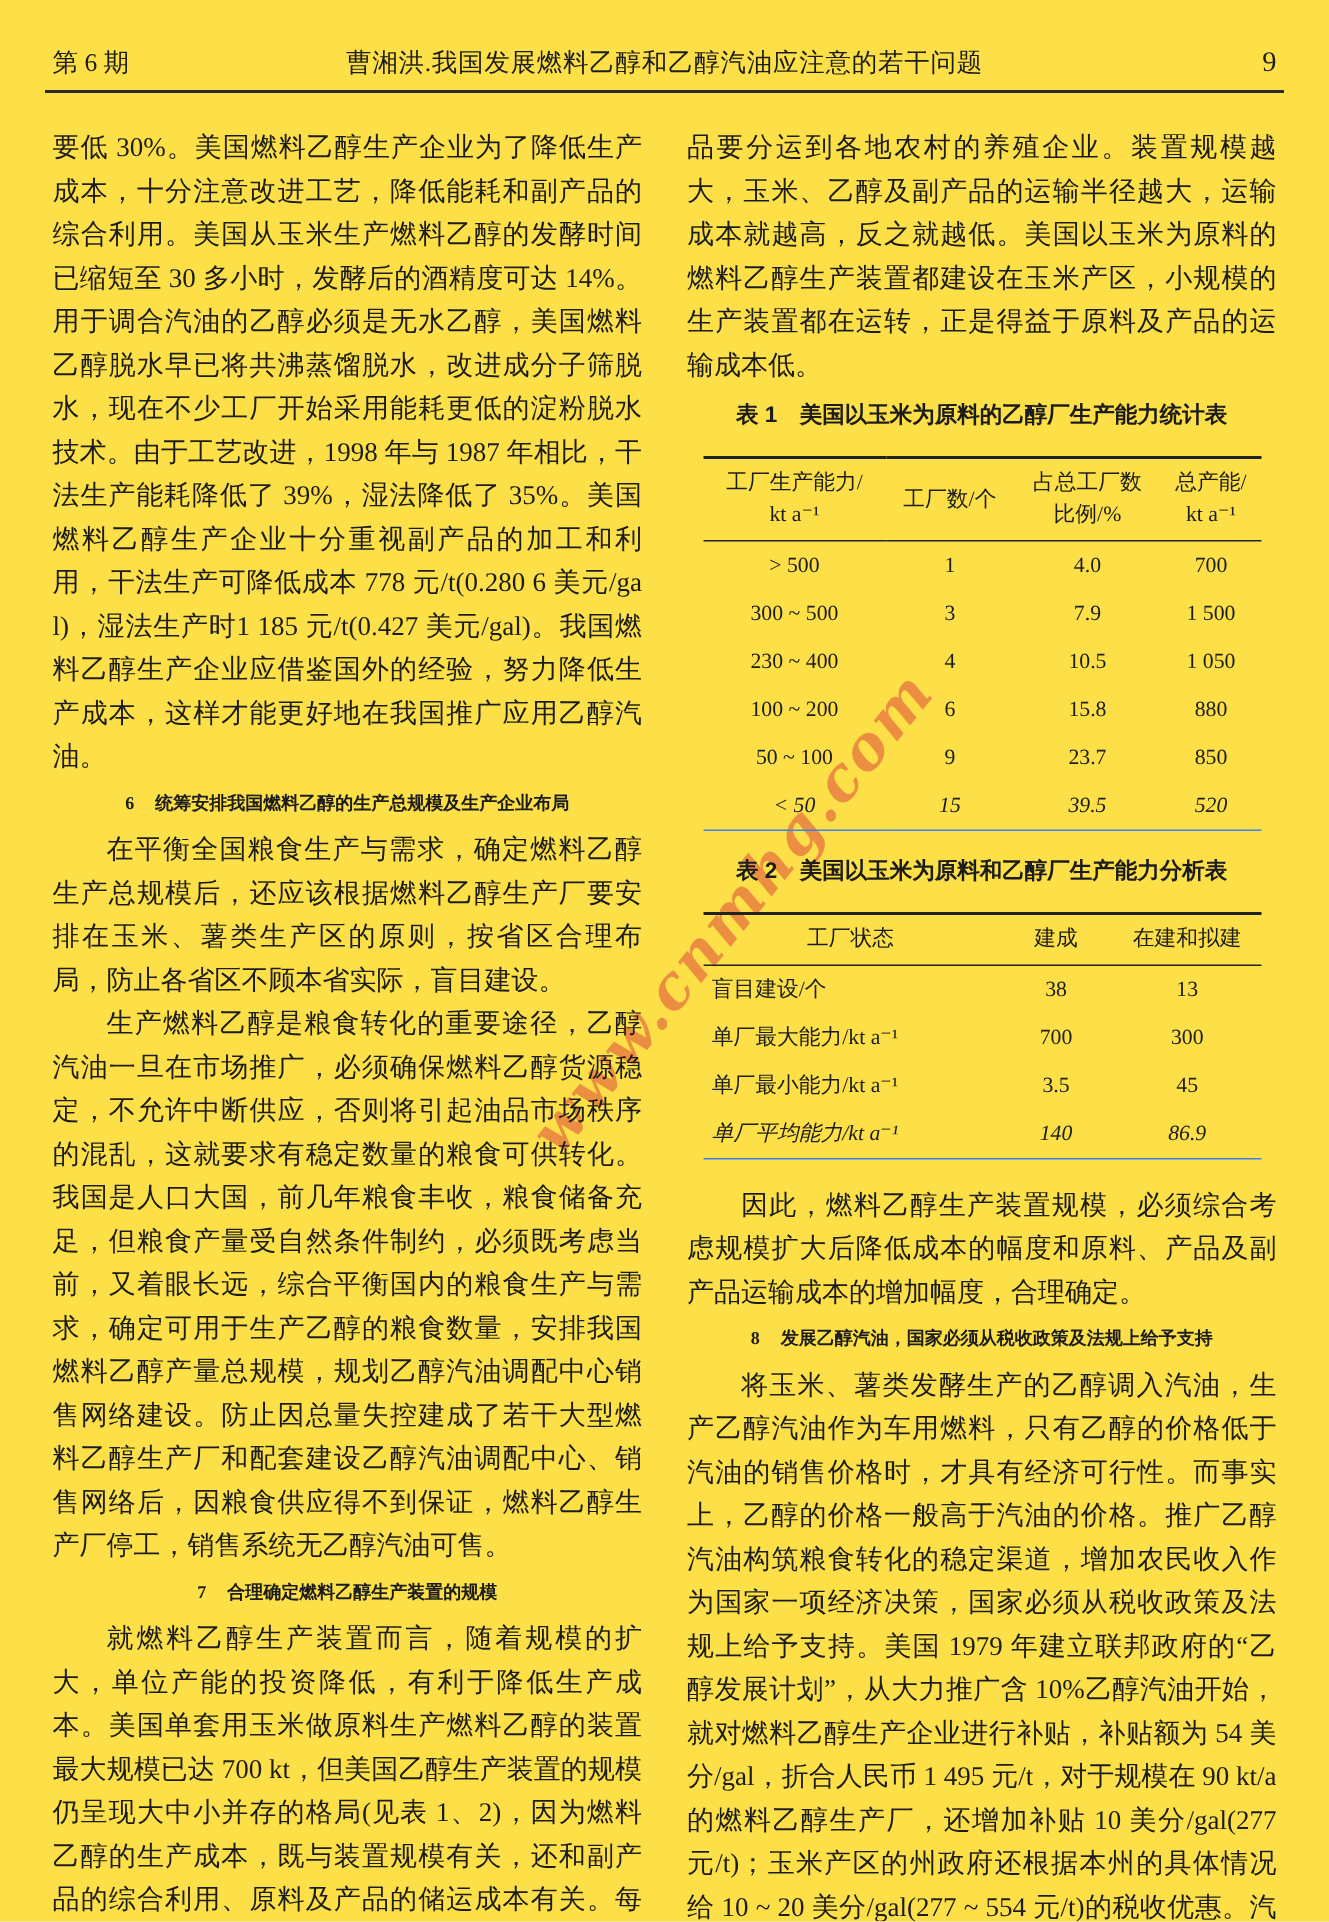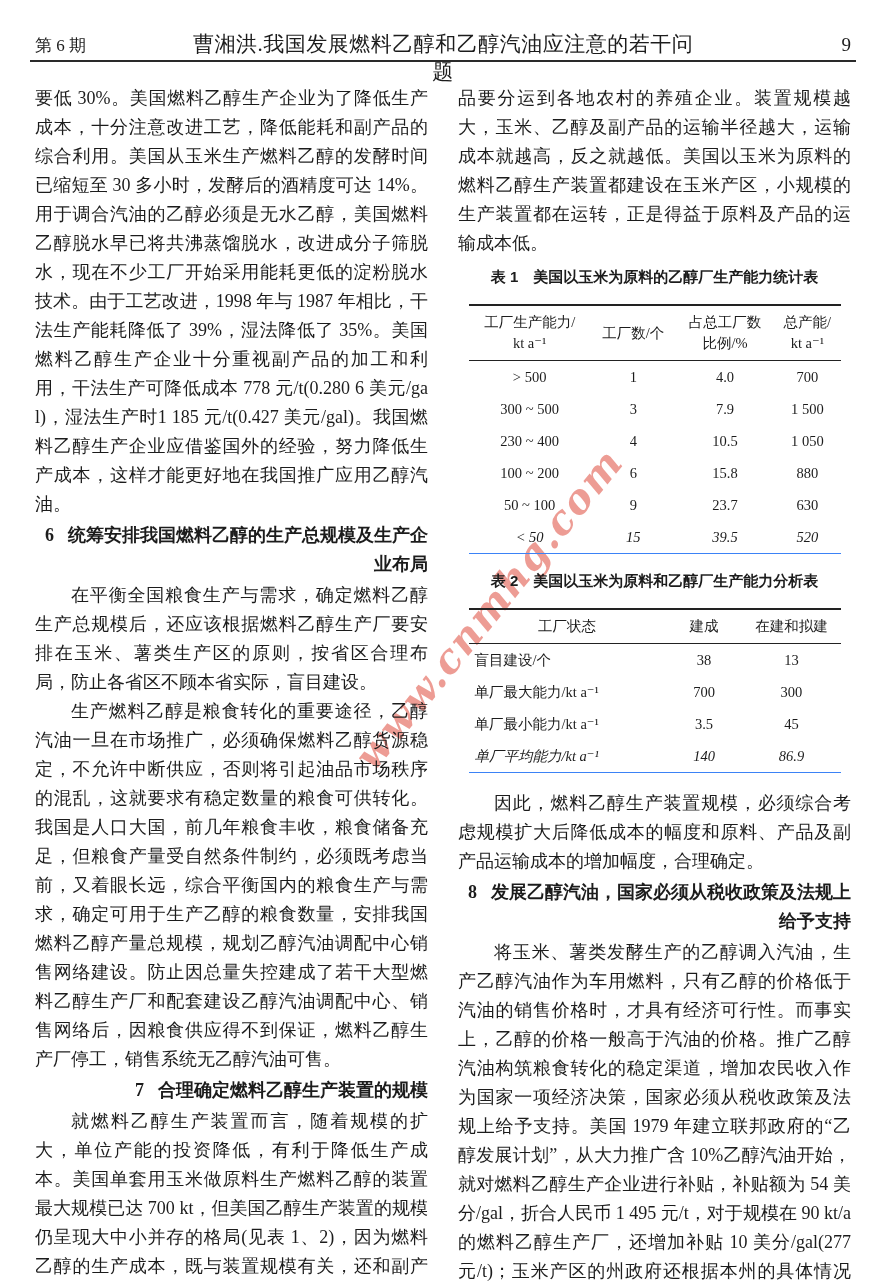--- a/index.html
+++ b/index.html
@@ -1,32 +1,32 @@
 <!DOCTYPE html>
 <html><head>
 <meta charset="utf-8">
 <style>
   html,body{margin:0;padding:0;background:#e8e8e8;}
   .page{
     position:relative;
     width:886px;height:1281px;
     margin:0 auto;
-    background:#ffffff;
+    background:#fde047;
     overflow:hidden;
     font-family:"Liberation Serif","DejaVu Serif",serif;
     color:#1c1c1c;
   }
   
   .running-head{
     position:absolute;top:30px;left:35px;right:35px;
     display:flex;align-items:baseline;
     font-size:17px;
   }
   .rh-issue{width:150px;text-align:left;}
-  .rh-title{flex:1;text-align:center;font-size:21px;letter-spacing:.5px;}
+  .rh-title{flex:1;text-align:center;font-size:17px;letter-spacing:.5px;}
   .rh-page{width:150px;text-align:right;font-size:19px;}
   .rh-rule{
     position:absolute;top:60px;left:30px;right:30px;
     border-top:2px solid #2a2a2a;height:0;
   }
   
   .watermark{
     position:absolute;left:296px;top:600px;width:360px;
     transform:rotate(-51deg);transform-origin:center;
     font-family:"DejaVu Serif",serif;font-style:italic;font-weight:bold;
@@ -40,22 +40,22 @@
     display:flex;gap:30px;z-index:2;
   }
   .col{width:393px;overflow:hidden;}
   .col p{
     margin:0;font-size:18px;line-height:29px;
     text-align:justify;text-justify:inter-ideograph;
     word-break:break-all;
   }
   .col p.indent{text-indent:2em;}
   .sec-head{
-    margin:2px 0;font-size:18px;line-height:29px;
-    font-weight:bold;text-align:right;
+    margin:2px 0;font-size:12px;line-height:29px;
+    font-weight:bold;text-align:center;
     font-family:"Liberation Sans","DejaVu Sans",sans-serif;
   }
   .sec-head .sec-num{margin-right:14px;font-family:"Liberation Serif",serif;}
   
   .tbl-block{margin:8px 0 10px 0;}
   .tbl-caption{
     text-align:center;font-size:15px;font-weight:bold;
     font-family:"Liberation Sans","DejaVu Sans",sans-serif;
     margin:0 0 5px 0;line-height:22px;
   }
@@ -156,21 +156,21 @@
             <tr>
               <td>100 ~ 200</td>
               <td>6</td>
               <td>15.8</td>
               <td>880</td>
             </tr>
             <tr>
               <td>50 ~ 100</td>
               <td>9</td>
               <td>23.7</td>
-              <td>630</td>
+              <td>850</td>
             </tr>
             <tr>
               <td>&lt; 50</td>
               <td>15</td>
               <td>39.5</td>
               <td>520</td>
             </tr>
           </tbody>
         </table>
       </div>

